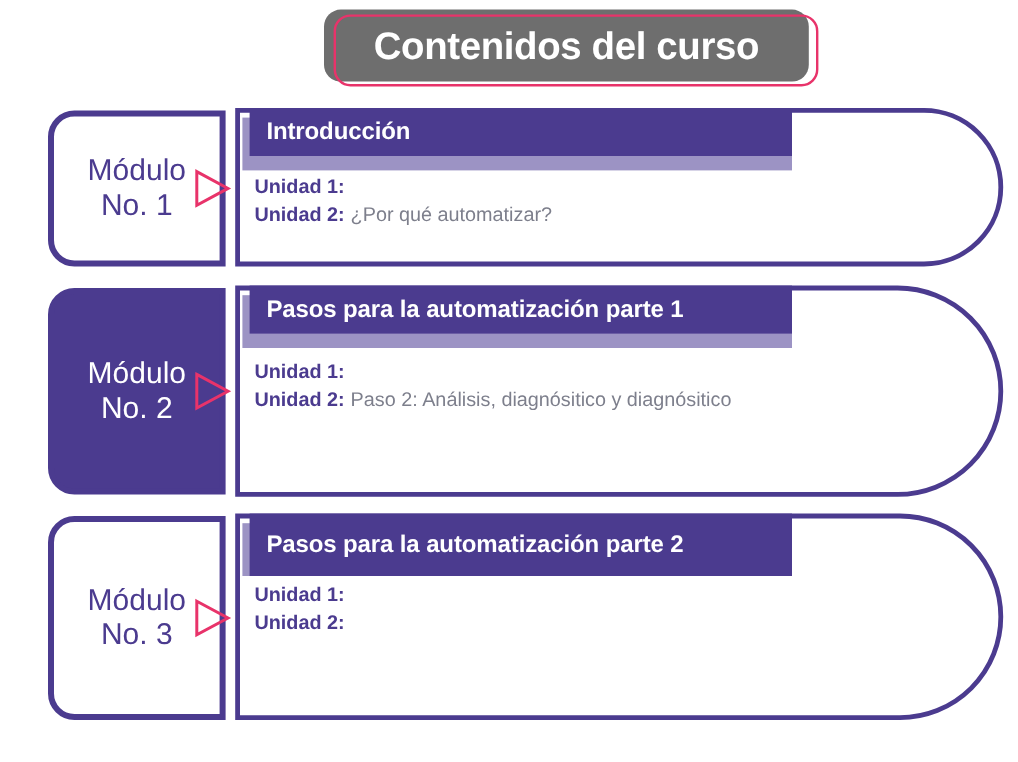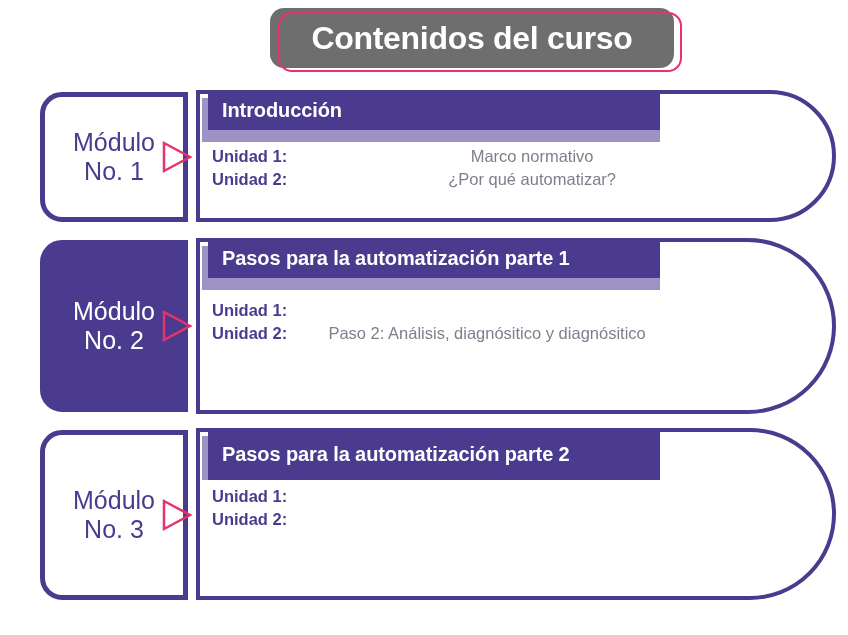--- a/index.html
+++ b/index.html
@@ -128,21 +128,20 @@
     display: flex;
     align-items: center;
     padding-left: 14px;
     box-sizing: border-box;
     letter-spacing: -0.1px;
   }
   .card-units {
     position: absolute;
     z-index: 5;
     left: 16px;
-    text-align: center;
   }
   .unit-row {
     display: flex;
     align-items: flex-start;
     font-size: 16.5px;
     line-height: 1.33;
     margin-bottom: 1px;
   }
   .unit-key {
     color: #4B3B8F;
@@ -174,21 +173,20 @@
     <polygon points="3,3 29,17 3,31" fill="none" stroke="#E8336A" stroke-width="2.5" stroke-linejoin="miter"></polygon>
   </svg>
 </div>
 <div class="card" style="top:90px;">
   <div class="card-body" style="width:640px; height:132px;"></div>
   <div class="card-shadow" style="width:458px; height:44px;"></div>
   <div class="card-header" style="width:452px; height:40px;">Introducción</div>
   <div class="card-units" style="top:56px; width:560px;">
     <div class="unit-row">
       <span class="unit-key">Unidad 1:</span>
-      <span class="unit-val">Marco normativo</span>
     </div>
     <div class="unit-row">
       <span class="unit-key">Unidad 2:</span>
       <span class="unit-val">¿Por qué automatizar?</span>
     </div>
   </div>
 </div>
 
 <div class="module-box filled" style="top:240px; height:172px;">
   <span class="module-label">Módulo

